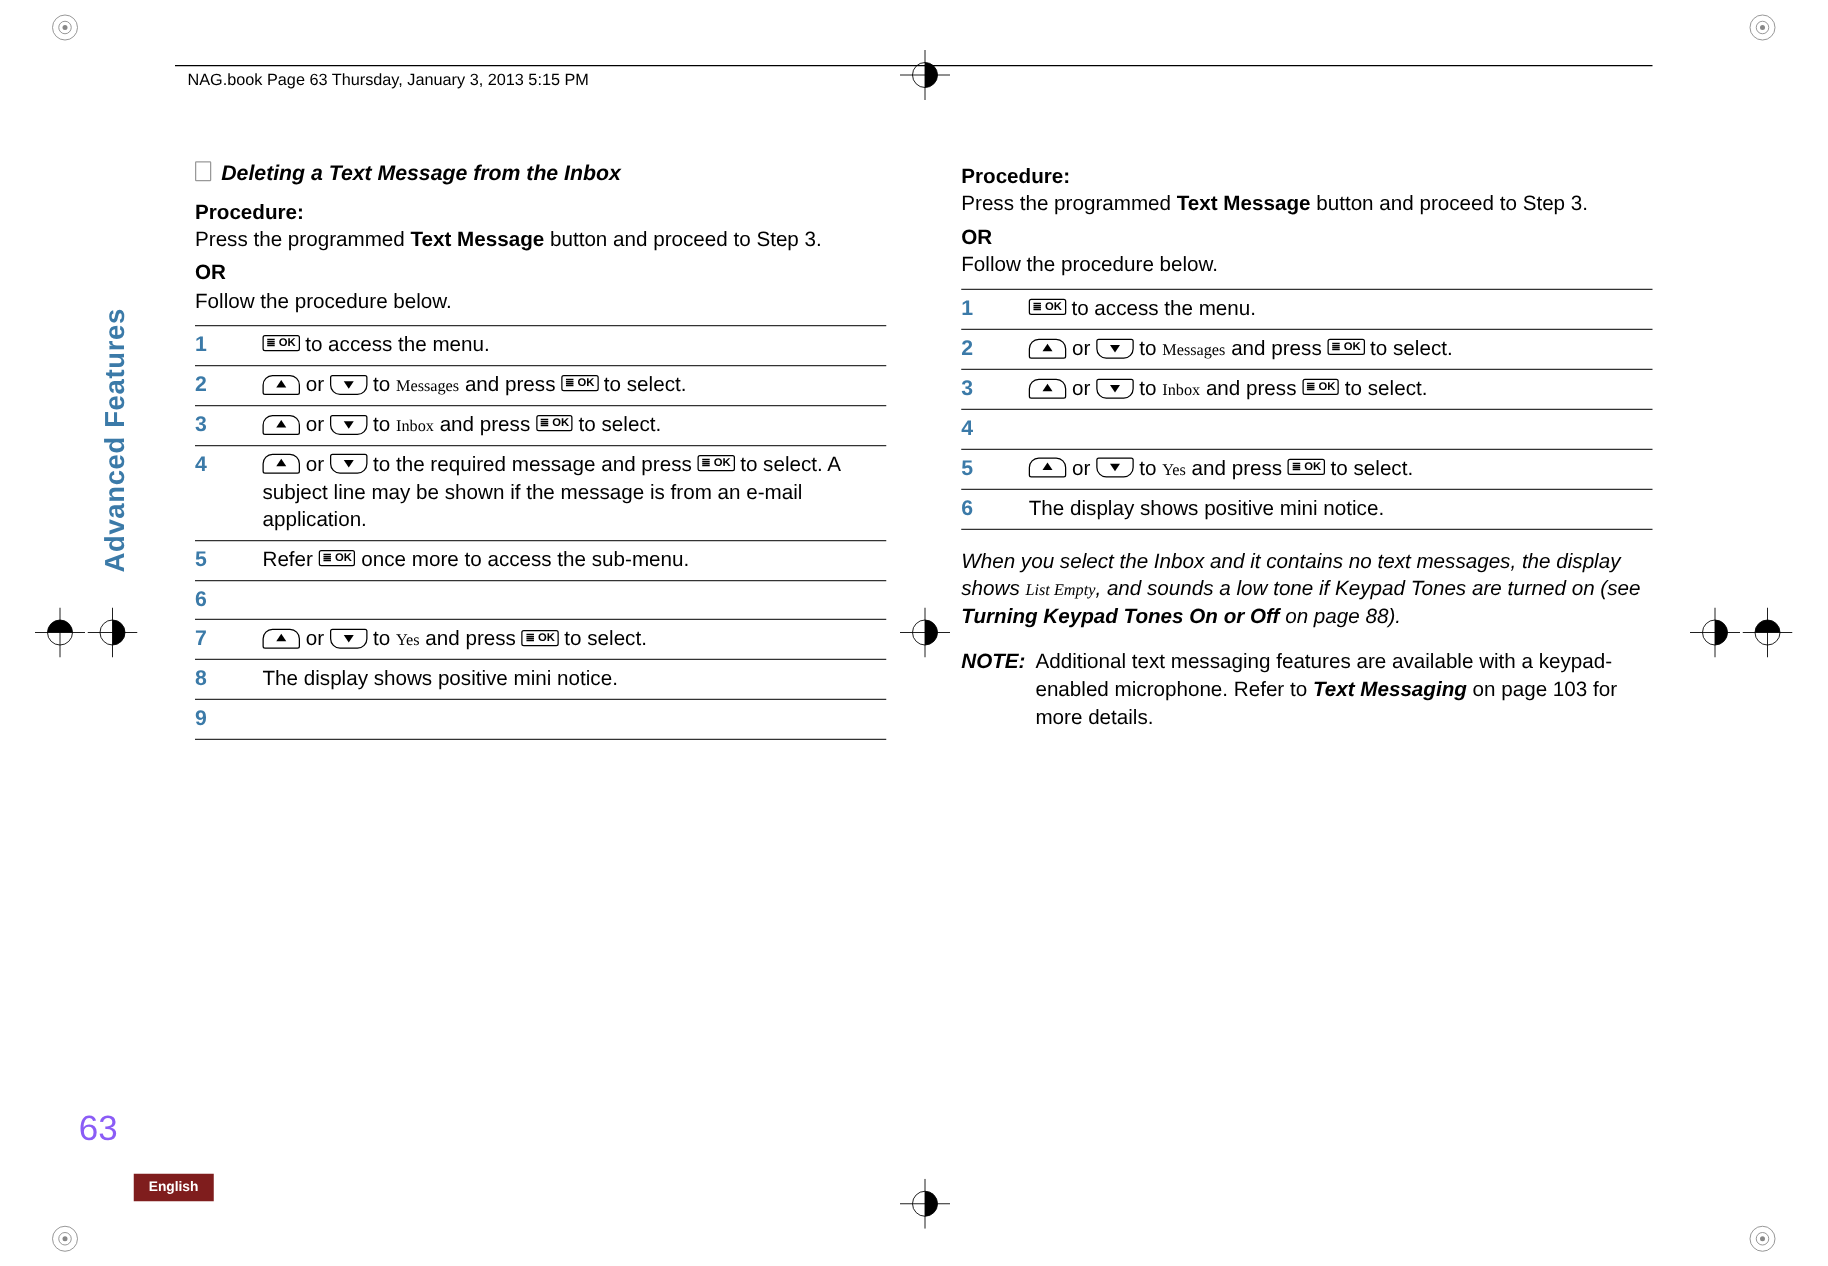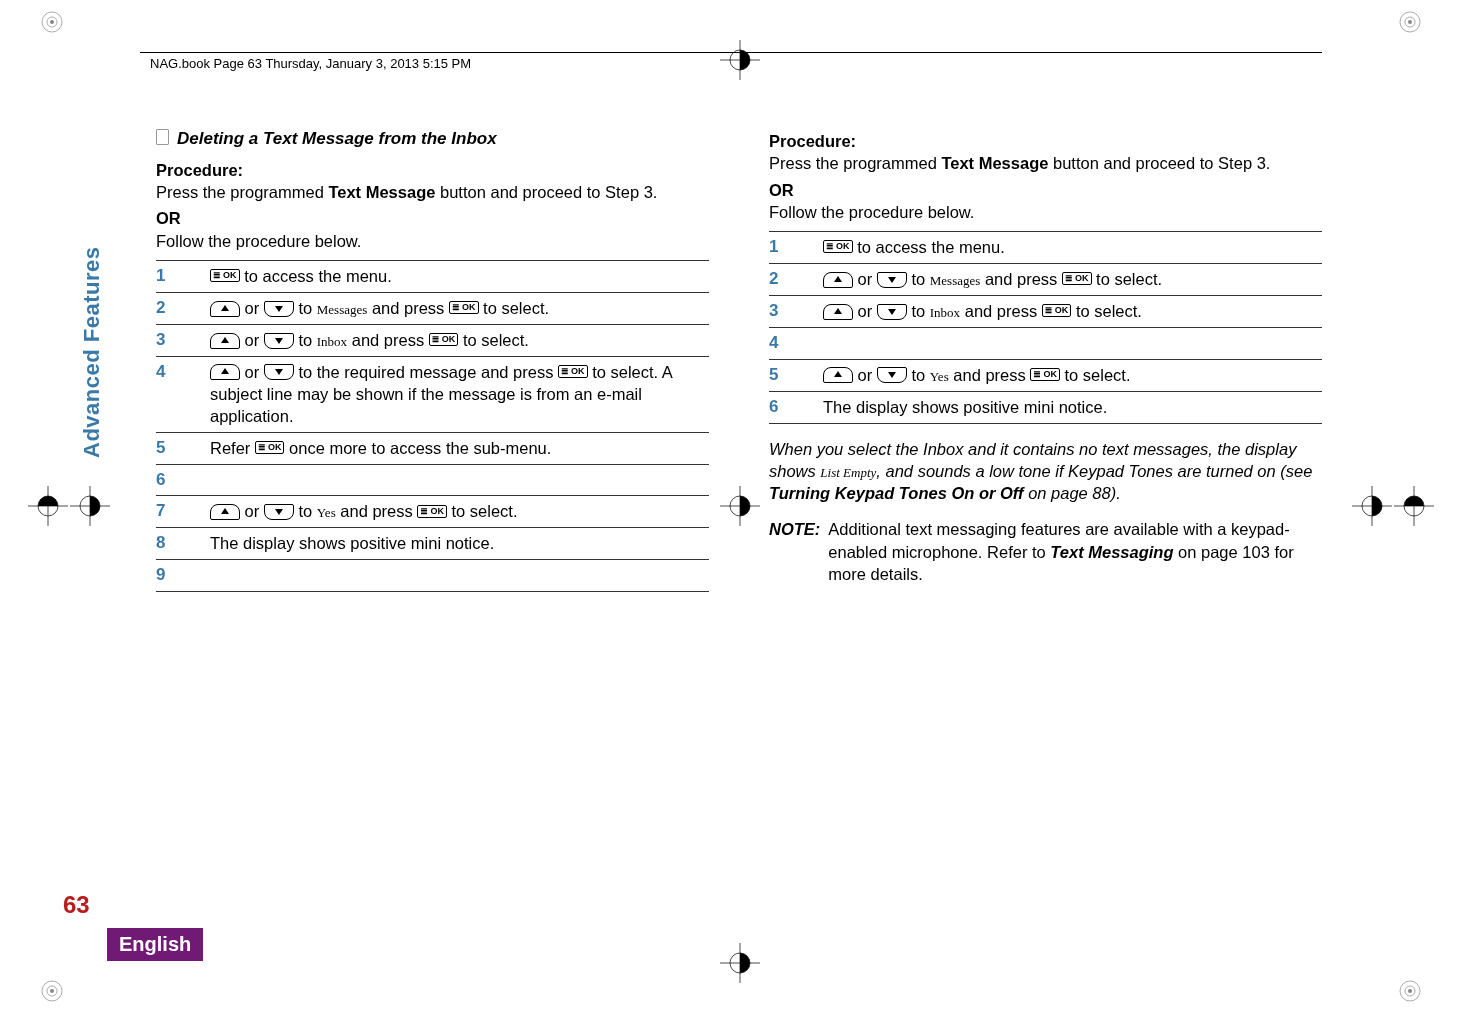--- a/index.html
+++ b/index.html
@@ -186,33 +186,33 @@
     transform-origin: left top;
     color: #3b7aa8;
     font-weight: bold;
     font-size: 22px;
     letter-spacing: 0.5px;
   }
   .page-num {
     position: absolute;
     left: 63px;
     bottom: 94px;
-    color: #b91c1c;
-    font-weight: bold;
-    font-size: 24px;
+    color: #8b5cf6;
+    font-weight: normal;
+    font-size: 28px;
   }
   .footer-lang {
     position: absolute;
     left: 107px;
     bottom: 52px;
-    background: #701a75;
+    background: #7f1d1d;
     color: #fff;
     font-weight: bold;
     padding: 5px 12px;
-    font-size: 20px;
+    font-size: 11px;
   }
 </style>
 </head>
 <body>
 
 <div class="crop-mark crop-tl">
   <svg width="32" height="32">
       <circle cx="16" cy="16" r="10" fill="none" stroke="#888" stroke-width="0.7"></circle>
       <circle cx="16" cy="16" r="5" fill="none" stroke="#888" stroke-width="0.7"></circle>
       <circle cx="16" cy="16" r="2" fill="#888"></circle>

